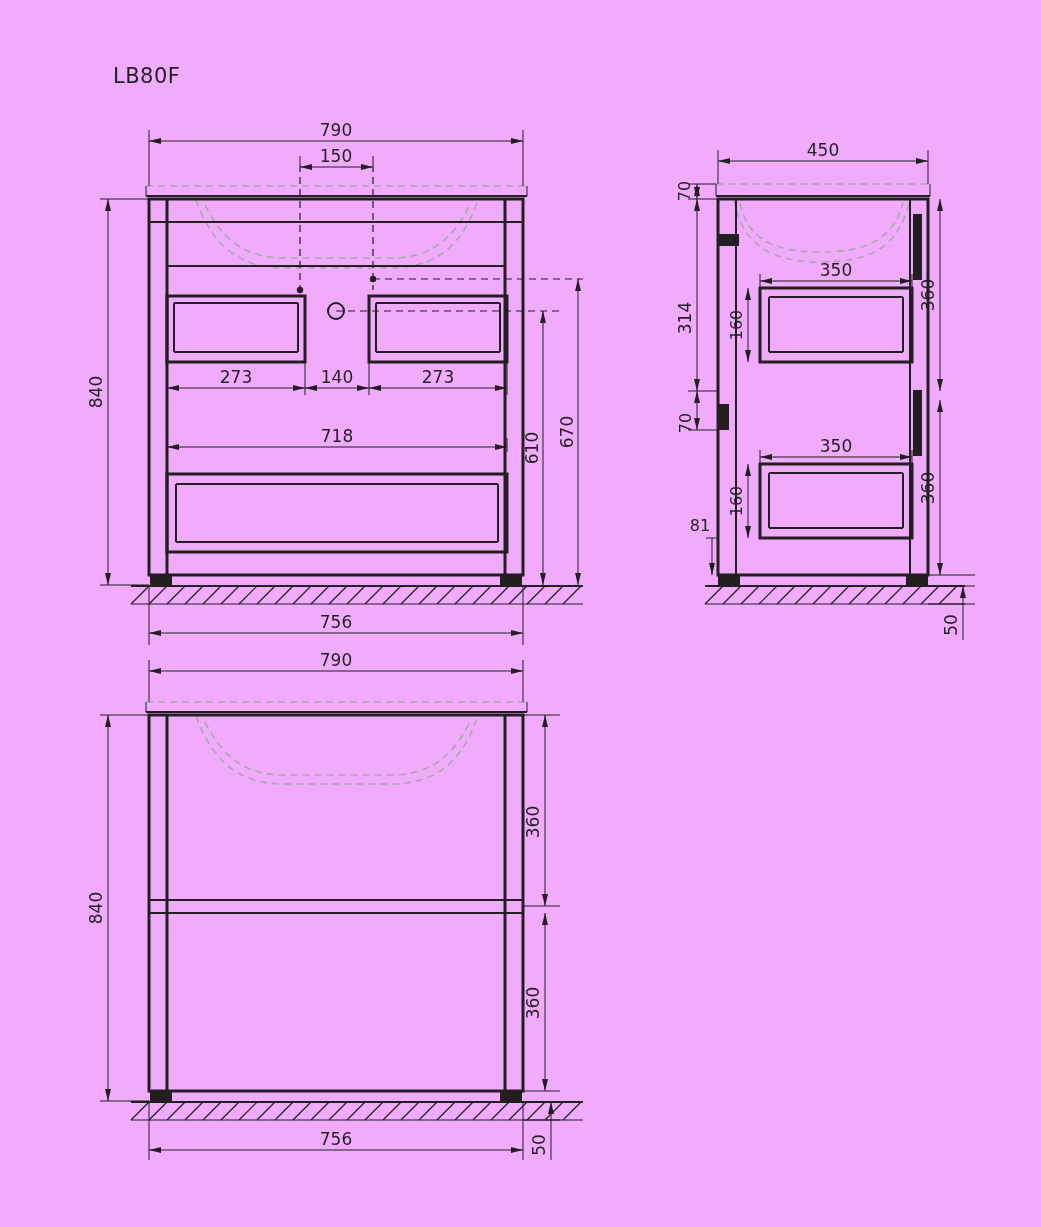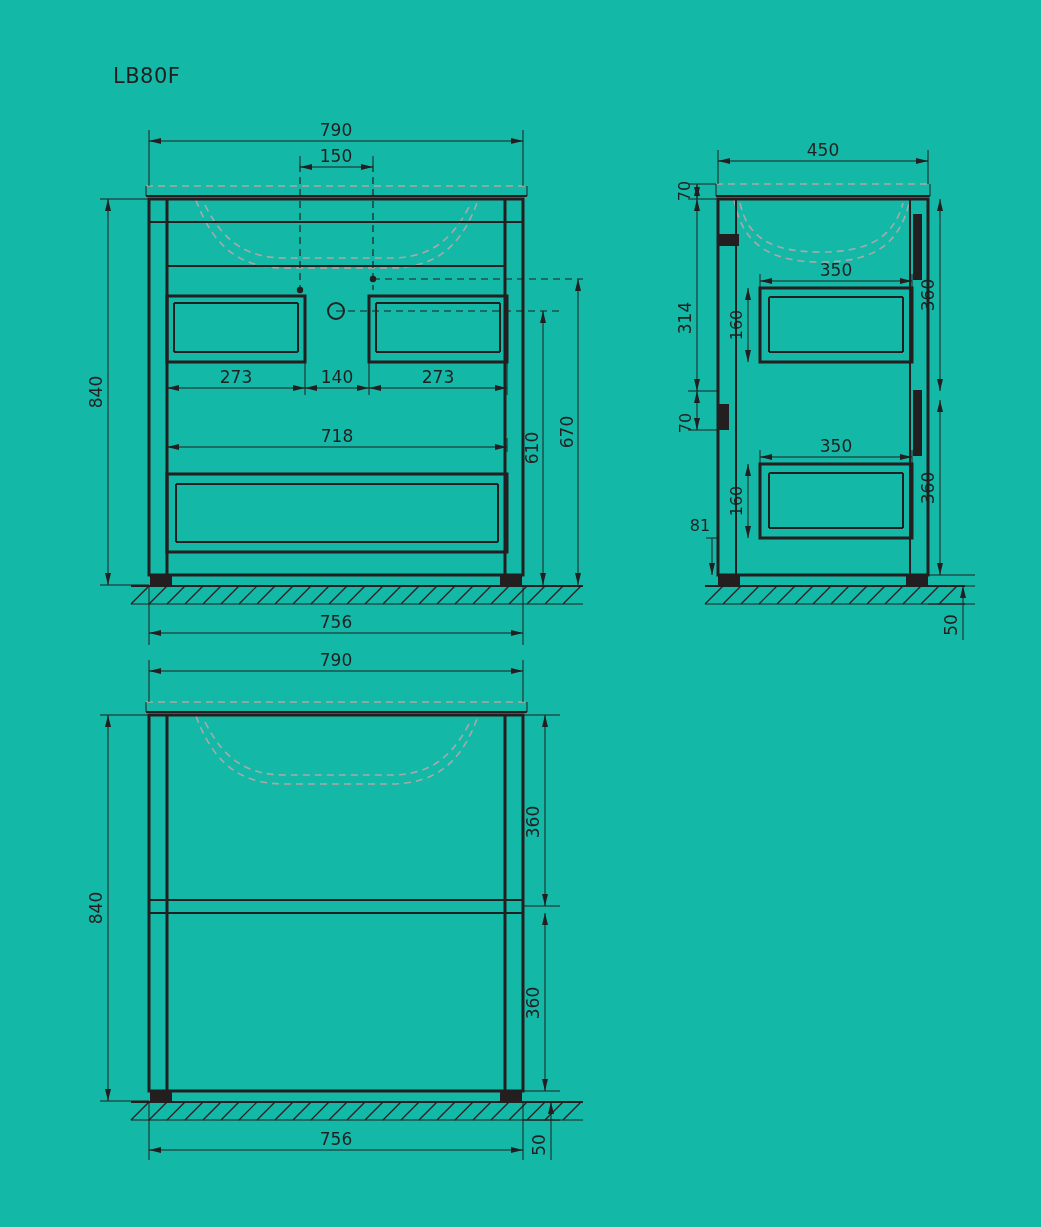--- a/index.html
+++ b/index.html
@@ -7,21 +7,21 @@
     padding: 0;
     background: #ffffff;
   }
   body {
     font-family: "DejaVu Sans", "Liberation Sans", sans-serif;
   }
   #sheet {
     position: relative;
     width: 1041px;
     height: 1227px;
-    background: #14b8a6;
+    background: #f0abfc;
     overflow: hidden;
   }
   #sheet svg {
     position: absolute;
     left: 0;
     top: 0;
   }
   .title-label {
     position: absolute;
     left: 113px;

